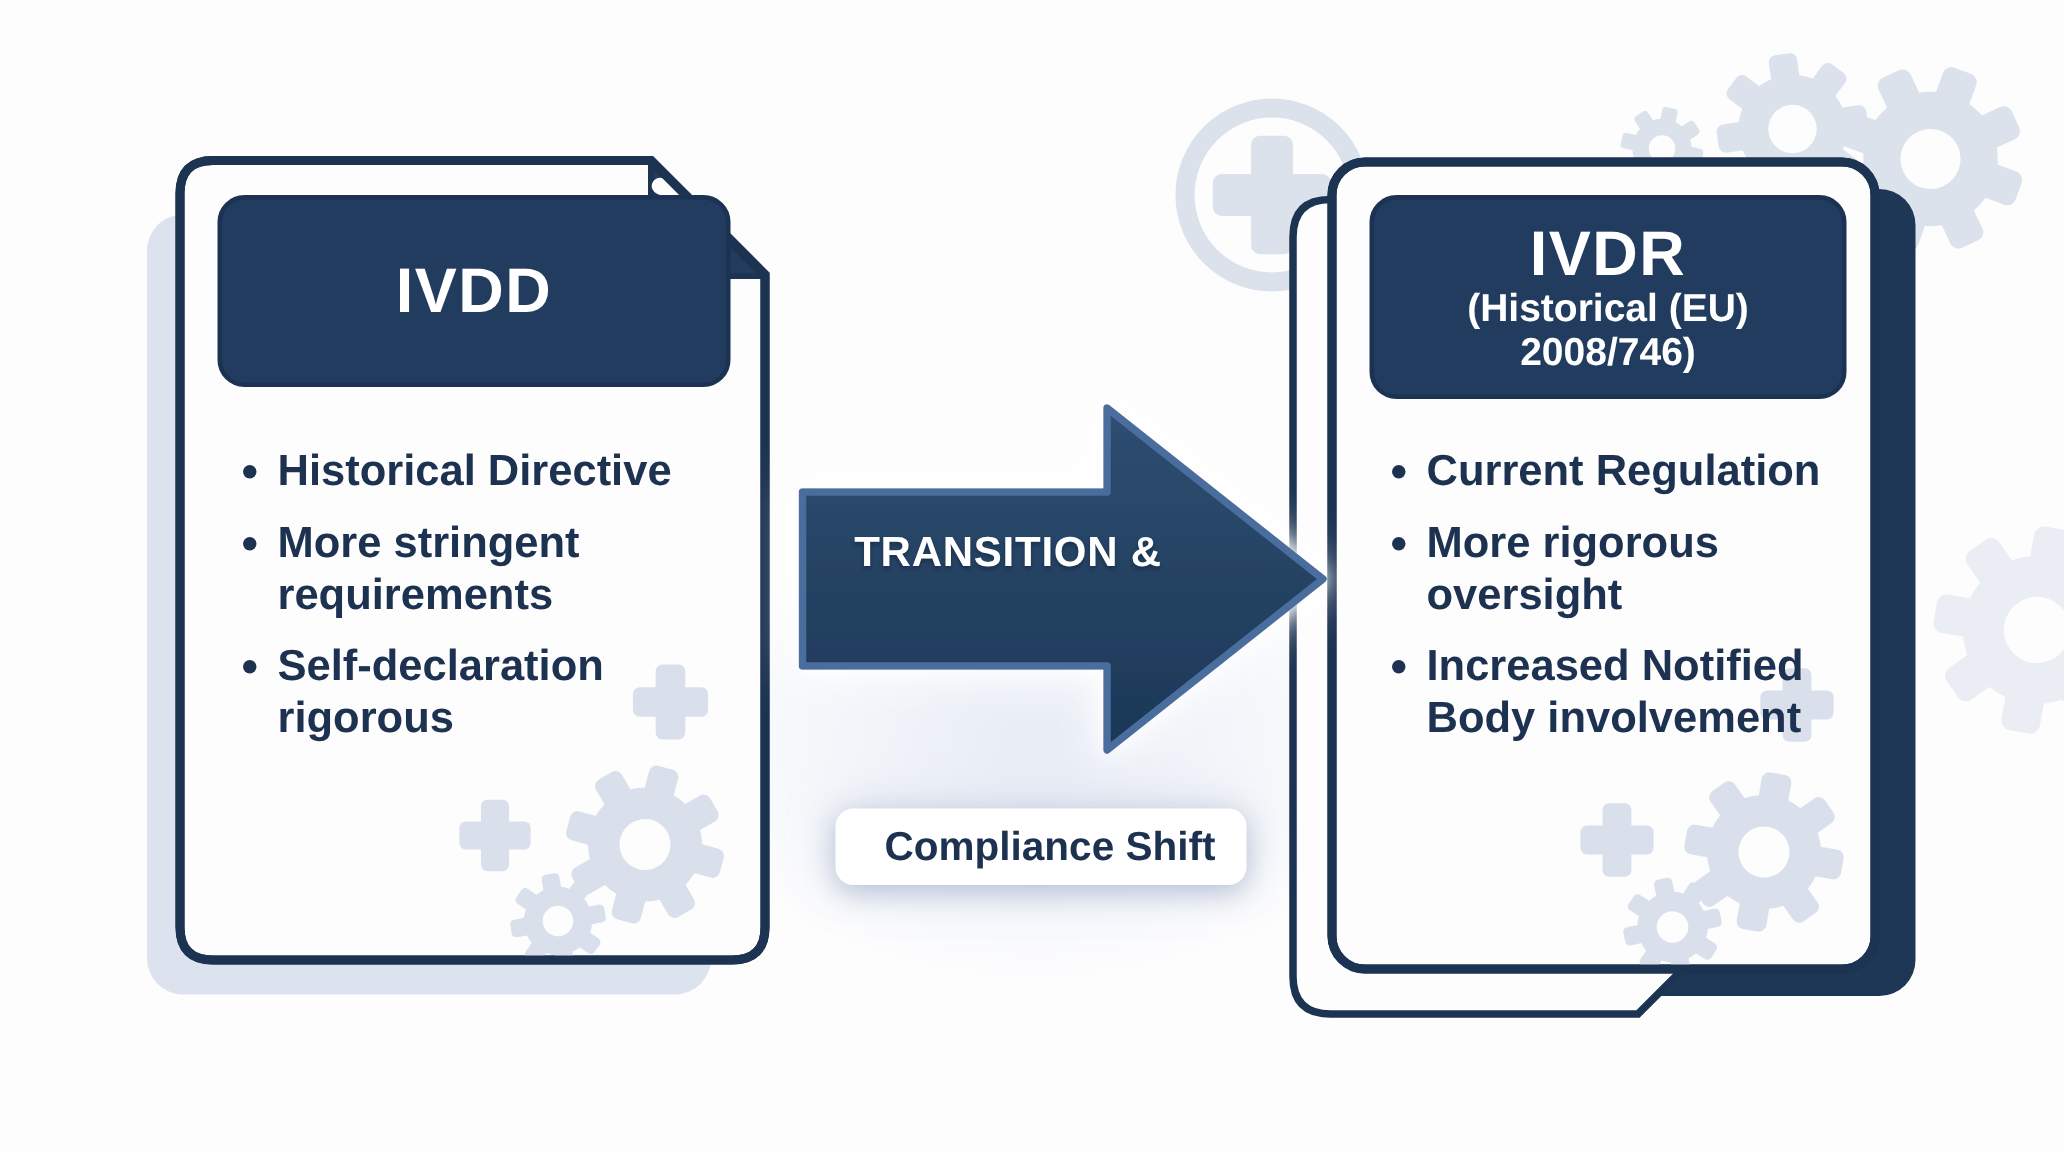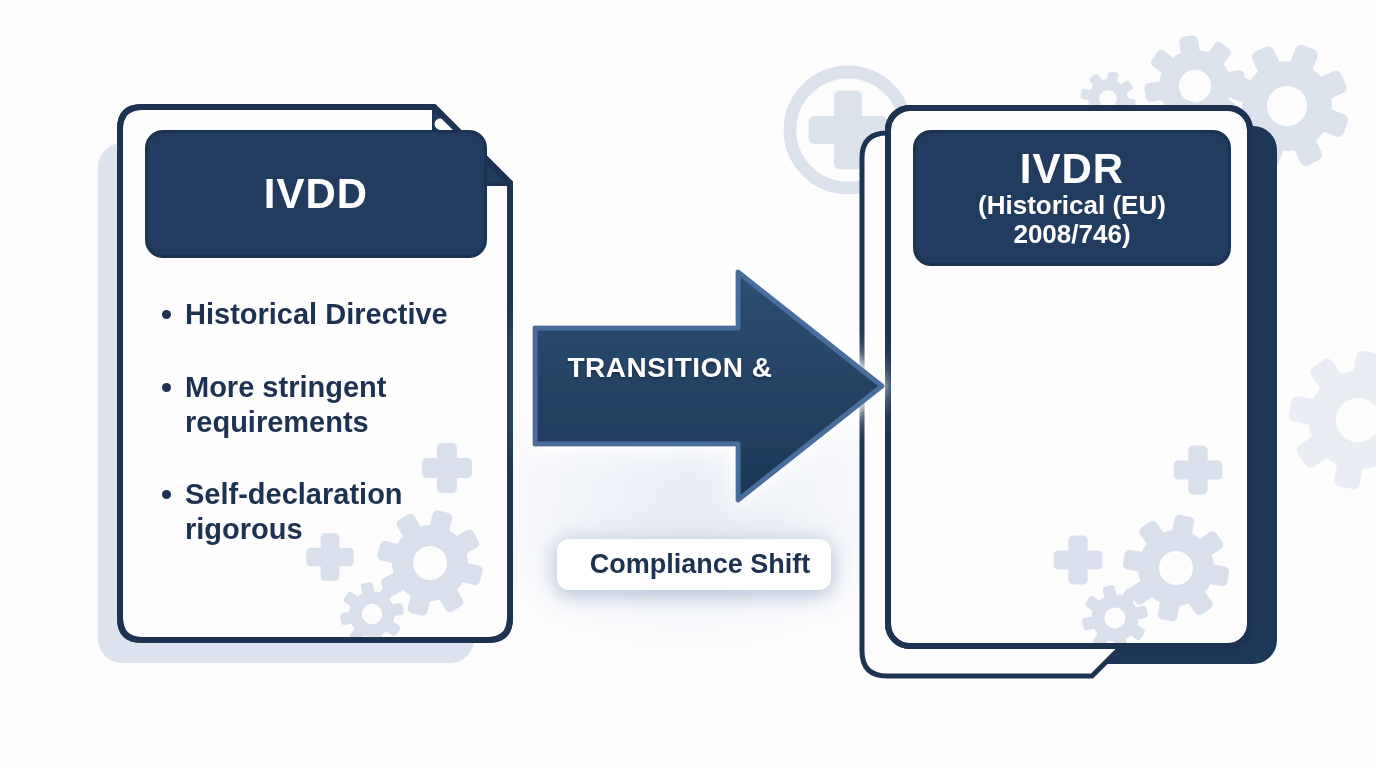--- a/index.html
+++ b/index.html
@@ -10,21 +10,21 @@
   }
   #shapes{position:absolute;left:0;top:0;width:1376px;height:768px;}
   .abs{position:absolute;}
   .header-box{
     background:#213c5e;border:3px solid #1b3252;border-radius:18px;
     color:#ffffff;text-align:center;display:flex;flex-direction:column;
     justify-content:center;align-items:center;box-sizing:border-box;
   }
   .card-title{font-size:42px;font-weight:bold;line-height:1.05;letter-spacing:1px;}
   .card-subtitle{font-size:26px;font-weight:bold;line-height:1.12;}
-  .bullet-list{display:flex;flex-direction:column;gap:38px;}
+  .bullet-list{display:flex;flex-direction:column;gap:13px;}
   .bullet-item{display:flex;align-items:flex-start;}
   .bullet-dot{
     width:9px;height:9px;border-radius:50%;background:#1d3150;
     margin:13px 14px 0 0;flex:0 0 auto;
   }
   .bullet-text{
     font-size:29px;font-weight:bold;color:#1d3150;line-height:1.2;
   }
   .arrow-label{
     text-align:center;color:#ffffff;font-size:28px;font-weight:bold;
@@ -143,28 +143,42 @@
     <div class="bullet-item">
       <span class="bullet-dot"></span>
       <span class="bullet-text">More stringent requirements</span>
     </div>
     <div class="bullet-item">
       <span class="bullet-dot"></span>
       <span class="bullet-text">Self-declaration rigorous</span>
     </div>
   </div>
 
-  <div class="abs arrow-label" style="left:516px;top:351px;width:268px;padding-left:20px;">
+  <div class="abs arrow-label" style="left:538px;top:351px;width:268px;">
     <div>TRANSITION &amp;</div>
   </div>
 
   <div class="abs pill" style="left:557px;top:539px;width:262px;height:51px;">
     <span class="pill-text">Compliance Shift</span>
   </div>
 
   <div class="abs header-box" style="left:913px;top:130px;width:318px;height:136px;">
     <div class="card-title">IVDR</div>
     <div class="card-subtitle">(Historical (EU)</div>
     <div class="card-subtitle">2008/746)</div>
   </div>
 
+  <div class="abs bullet-list" style="left:928px;top:297px;width:290px;">
+    <div class="bullet-item">
+      <span class="bullet-dot"></span>
+      <span class="bullet-text">Current Regulation</span>
+    </div>
+    <div class="bullet-item">
+      <span class="bullet-dot"></span>
+      <span class="bullet-text">More rigorous oversight</span>
+    </div>
+    <div class="bullet-item">
+      <span class="bullet-dot"></span>
+      <span class="bullet-text">Increased Notified Body involvement</span>
+    </div>
+  </div>
 
 </div>
 
 </body></html>

